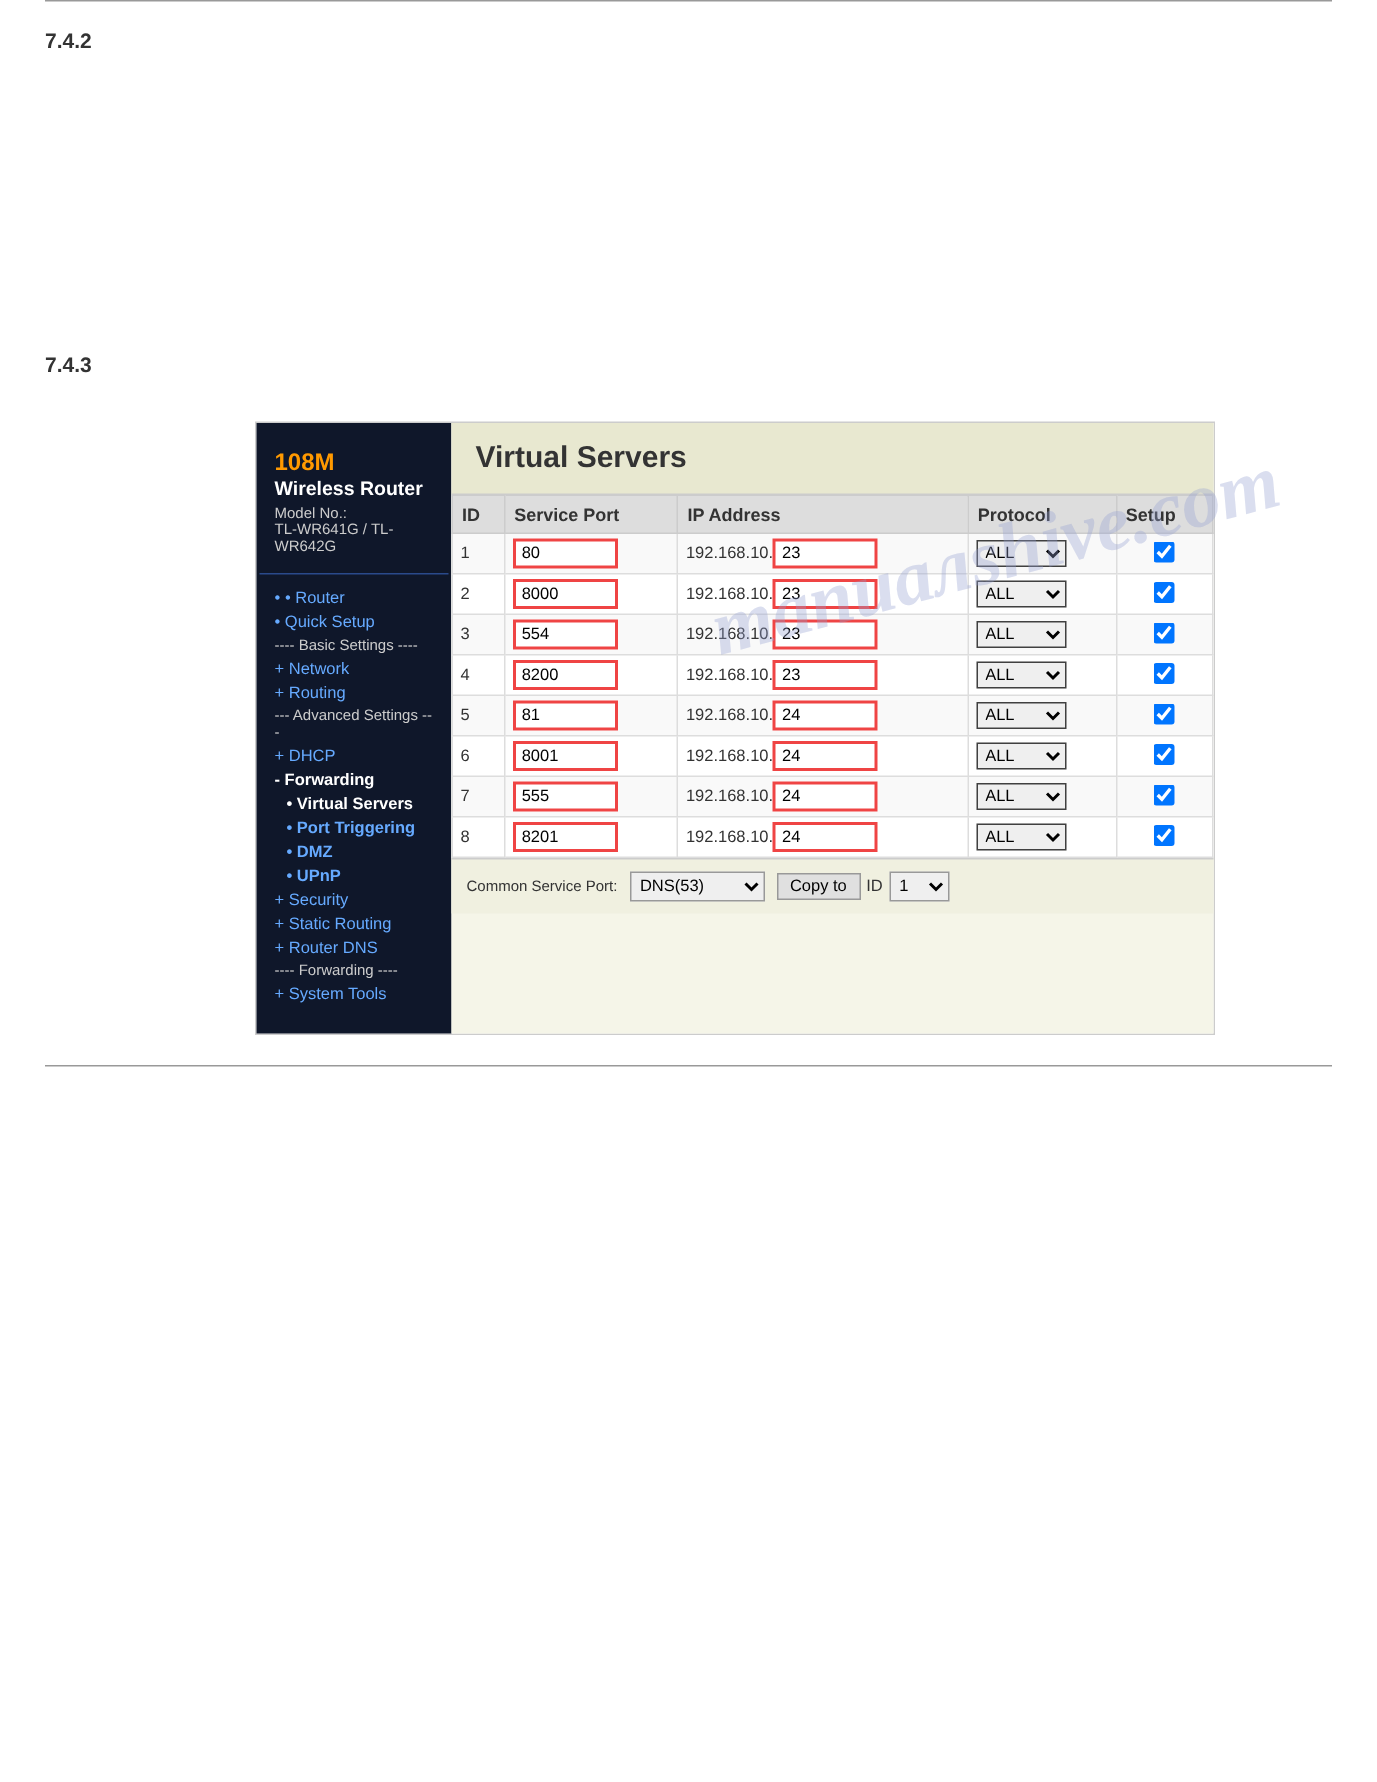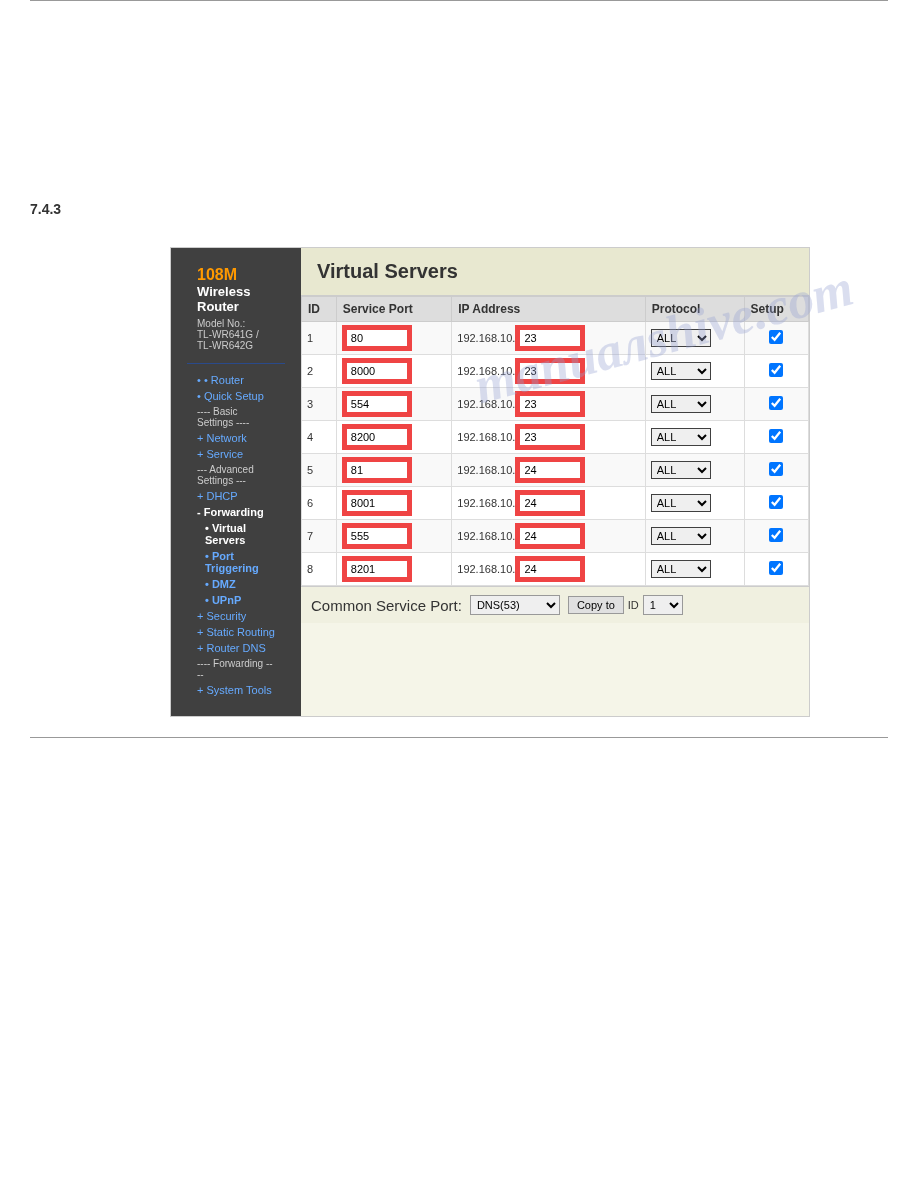--- a/index.html
+++ b/index.html
@@ -63,23 +63,23 @@
       transform: rotate(-15deg);
       pointer-events: none;
       z-index: 10;
       font-family: Georgia, serif;
     }
 
     
     .sidebar {
       width: 130px;
       min-width: 130px;
-      background: #404040;
+      background: #0f172a;
       color: #fff;
-      padding: 10px 16px;
+      padding: 10px 2px;
     }
 
     .sidebar-logo {
       padding: 8px 10px 12px 10px;
       border-bottom: 1px solid #2a4a8b;
     }
 
     .sidebar-logo .logo-108m {
       color: #f90;
       font-size: 16px;
@@ -184,21 +184,21 @@
       padding: 3px 5px;
       border: 1px solid #ddd;
       font-size: 11px;
       vertical-align: middle;
     }
 
     .vs-table input[type="text"] {
       width: 70px;
       padding: 2px 4px;
       font-size: 11px;
-      border: 5px solid #ef4444;
+      border: 2px solid #ef4444;
     }
 
     .ip-cell {
       white-space: nowrap;
     }
 
     .ip-prefix {
       font-size: 11px;
     }
 
@@ -226,21 +226,21 @@
       background: #f0f0e0;
       padding: 8px 10px;
       border-top: 1px solid #ccc;
       display: flex;
       align-items: center;
       font-size: 11px;
     }
 
     .common-service-label {
       margin-right: 8px;
-      font-size: 15px;
+      font-size: 10px;
     }
 
     .service-select {
       font-size: 11px;
       padding: 2px;
       border: 1px solid #999;
       width: 90px;
     }
 
     .copy-to-btn {
@@ -293,20 +293,23 @@
       border-top: 1px solid #999;
       margin: 20px 30px 0 30px;
     }
   </style>
 </head>
 <body>
 
 <div class="page-container">
   <hr class="top-divider">
 
+  <div class="section-742">
+    <span class="section-label">7.4.2</span>
+  </div>
 
   <div class="section-743">
     <span class="section-label">7.4.3</span>
 
     <div style="position:relative; margin-top:10px;">
 
       <div class="watermark">manuалshive.com</div>
 
       <div class="router-ui-container">
 
@@ -317,21 +320,21 @@
               <span>Wireless Router</span>
             </div>
             <div class="logo-model">Model No.:</div>
             <div class="logo-model-num">TL-WR641G / TL-WR642G</div>
           </div>
           <div class="sidebar-nav">
             <div class="nav-item link">• <span>• Router</span></div>
             <div class="nav-item link">• Quick Setup</div>
             <div class="nav-item section-header">---- Basic Settings ----</div>
             <div class="nav-item link">+ Network</div>
-            <div class="nav-item link">+ Service</div>
+            <div class="nav-item link">+ Routing</div>
             <div class="nav-item section-header">--- Advanced Settings ---</div>
             <div class="nav-item link">+ DHCP</div>
             <div class="nav-item link active">- Forwarding</div>
             <div class="nav-item sub link active-item">• Virtual Servers</div>
             <div class="nav-item sub link">• Port Triggering</div>
             <div class="nav-item sub link">• DMZ</div>
             <div class="nav-item sub link">• UPnP</div>
             <div class="nav-item link">+ Security</div>
             <div class="nav-item link">+ Static Routing</div>
             <div class="nav-item link">+ Router DNS</div>

